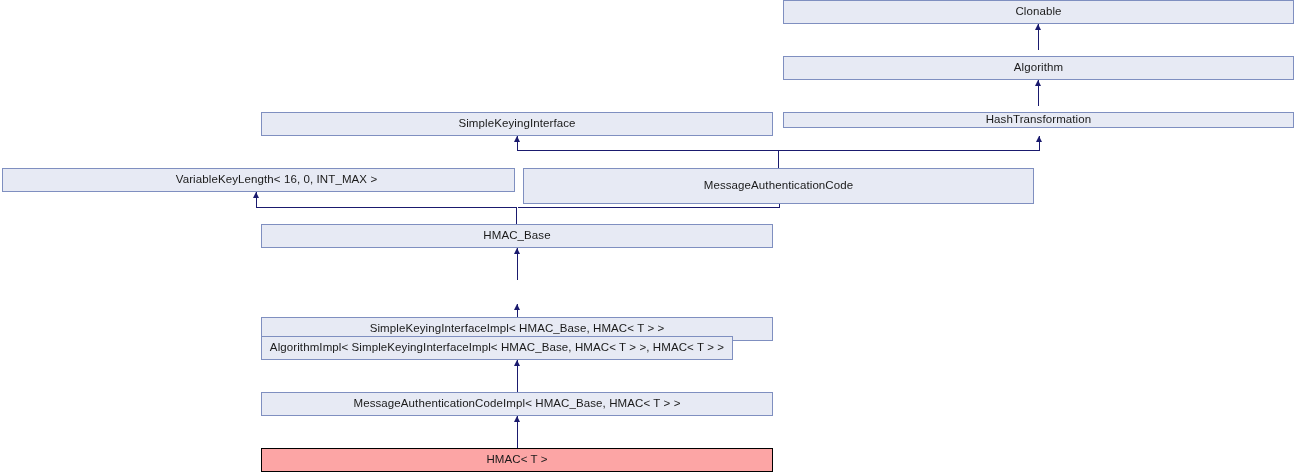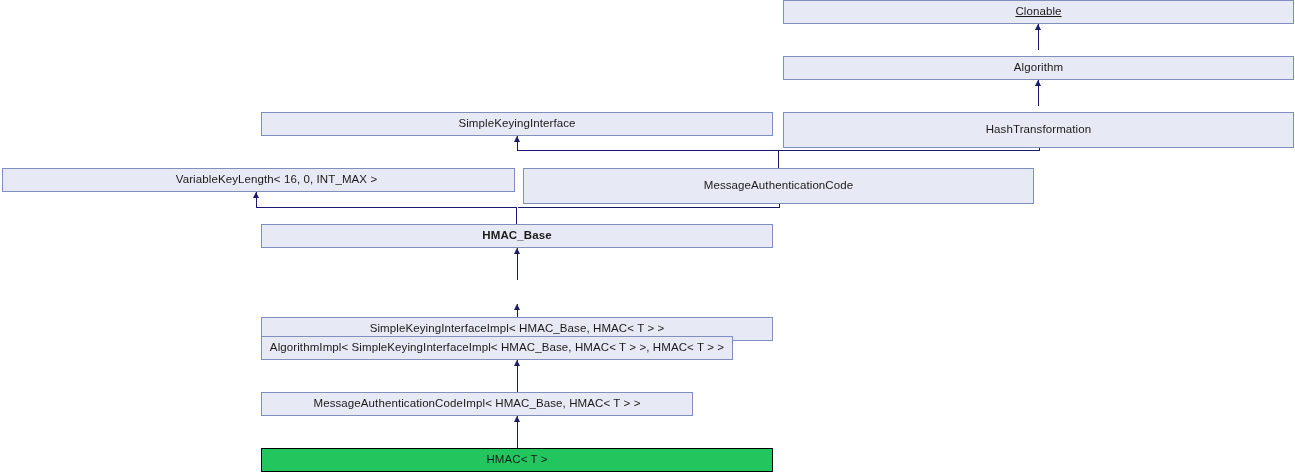--- a/index.html
+++ b/index.html
@@ -27,21 +27,21 @@
     align-items: center;
     justify-content: center;
     font-size: 11.5px;
     color: #1a1a1a;
     line-height: 1;
     white-space: nowrap;
     letter-spacing: 0.1px;
   }
   .node.current {
     border: 1px solid #000000;
-    background: #22c55e;
+    background: #fca5a5;
   }
   .node-label {
     display: block;
     padding: 0 4px;
     overflow: hidden;
     text-overflow: clip;
   }
   .edge {
     position: absolute;
     background: #1a1a6e;
@@ -80,46 +80,46 @@
     <div class="arrow" id="a-hmacbase-mac" style="left: 776px; top: 192px;"></div>
     <div class="edge h" id="c-hmacbase-mac-h" style="left: 518px; top: 207px; width: 262px;"></div>
     <div class="edge v" id="c-skii-hmacbase" style="left: 517px; top: 248px; height: 32px;"></div>
     <div class="arrow" id="a-skii-hmacbase" style="left: 514px; top: 248px;"></div>
     <div class="edge v" id="c-algimpl-skii" style="left: 517px; top: 304px; height: 32px;"></div>
     <div class="arrow" id="a-algimpl-skii" style="left: 514px; top: 304px;"></div>
     <div class="edge v" id="c-macimpl-algimpl" style="left: 517px; top: 360px; height: 32px;"></div>
     <div class="arrow" id="a-macimpl-algimpl" style="left: 514px; top: 360px;"></div>
     <div class="edge v" id="c-hmact-macimpl" style="left: 517px; top: 416px; height: 32px;"></div>
     <div class="arrow" id="a-hmact-macimpl" style="left: 514px; top: 416px;"></div>
-    <div class="node" style="left: 783px; top: 0px; width: 511px; height: 24px; text-decoration: underline;">
+    <div class="node" style="left: 783px; top: 0px; width: 511px; height: 24px;">
       <span class="node-label">Clonable</span>
     </div>
     <div class="node" style="left: 783px; top: 56px; width: 511px; height: 24px;">
       <span class="node-label">Algorithm</span>
     </div>
     <div class="node" style="left: 261px; top: 112px; width: 512px; height: 24px;">
       <span class="node-label">SimpleKeyingInterface</span>
     </div>
-    <div class="node" style="left: 783px; top: 112px; width: 511px; height: 36px;">
+    <div class="node" style="left: 783px; top: 112px; width: 511px; height: 16px;">
       <span class="node-label">HashTransformation</span>
     </div>
     <div class="node" style="left: 2px; top: 168px; width: 513px; height: 24px; padding-left: 36px;">
       <span class="node-label">VariableKeyLength&lt; 16, 0, INT_MAX &gt;</span>
     </div>
     <div class="node" style="left: 523px; top: 168px; width: 511px; height: 36px;">
       <span class="node-label">MessageAuthenticationCode</span>
     </div>
-    <div class="node" style="left: 261px; top: 224px; width: 512px; height: 24px; font-weight: bold;">
+    <div class="node" style="left: 261px; top: 224px; width: 512px; height: 24px;">
       <span class="node-label">HMAC_Base</span>
     </div>
     <div class="node" style="left: 261px; top: 280px; width: 512px; height: 24px; margin-top: 37px;">
       <span class="node-label">SimpleKeyingInterfaceImpl&lt; HMAC_Base, HMAC&lt; T &gt; &gt;</span>
     </div>
     <div class="node" style="left: 261px; top: 336px; width: 472px; height: 24px;">
       <span class="node-label">AlgorithmImpl&lt; SimpleKeyingInterfaceImpl&lt; HMAC_Base, HMAC&lt; T &gt; &gt;, HMAC&lt; T &gt; &gt;</span>
     </div>
-    <div class="node" style="left: 261px; top: 392px; width: 432px; height: 24px;">
+    <div class="node" style="left: 261px; top: 392px; width: 512px; height: 24px;">
       <span class="node-label">MessageAuthenticationCodeImpl&lt; HMAC_Base, HMAC&lt; T &gt; &gt;</span>
     </div>
     <div class="node current" style="left: 261px; top: 448px; width: 512px; height: 24px;">
       <span class="node-label">HMAC&lt; T &gt;</span>
     </div>
   </div>
 
 </body></html>

